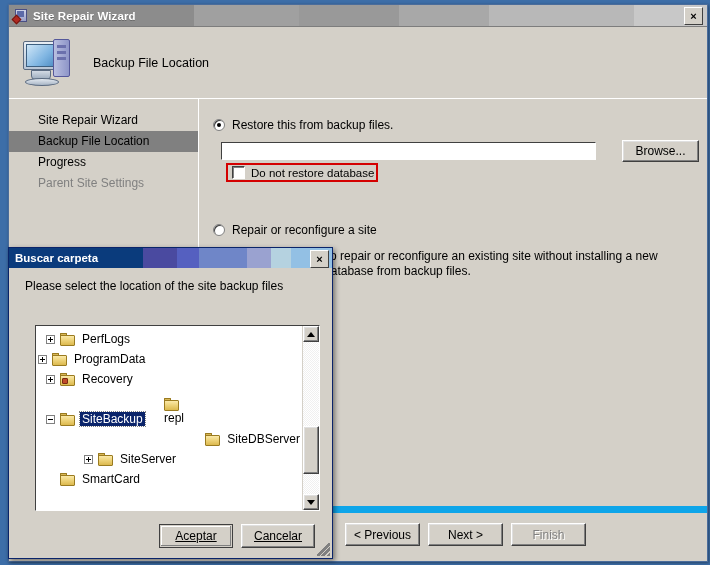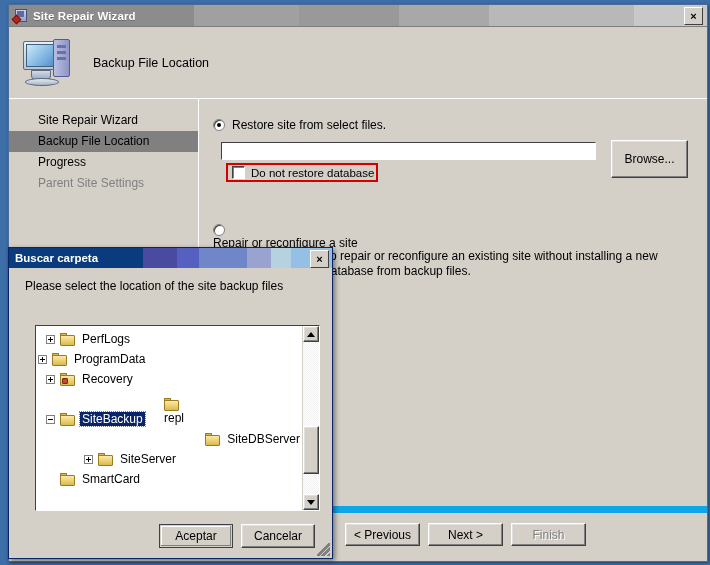--- a/index.html
+++ b/index.html
@@ -175,22 +175,22 @@
     border: 1px solid;
     border-color: #404040 #ffffff #ffffff #404040;
     box-sizing: border-box;
     font-size: 12px;
     padding: 1px 3px;
     font-family: "Liberation Sans", sans-serif;
     outline: none;
   }
   #browse-button {
     position: absolute;
-    left: 412px; top: 41px;
-    width: 77px; height: 38px;
+    left: 423px; top: 41px;
+    width: 77px; height: 22px;
     background: #d4d0c8;
     border: 1px solid;
     border-color: #ffffff #404040 #404040 #ffffff;
     box-shadow: inset -1px -1px 0 #808080, inset 1px 1px 0 #dfdfdf;
     font-size: 12px;
     display: flex; align-items: center; justify-content: center;
     cursor: default;
     box-sizing: border-box;
   }
 
@@ -439,20 +439,21 @@
     position: absolute;
     width: 74px; height: 24px;
     background: #d4d0c8;
     border: 1px solid;
     border-color: #ffffff #404040 #404040 #ffffff;
     box-shadow: inset -1px -1px 0 #808080, inset 1px 1px 0 #dfdfdf;
     font-size: 12px;
     display: flex; align-items: center; justify-content: center;
     cursor: default;
     box-sizing: border-box;
+    text-decoration: underline;
   }
   .dlg-btn.default { border-color: #404040; box-shadow: inset 0 0 0 1px #d4d0c8, inset -2px -2px 0 #808080, inset 2px 2px 0 #ffffff; }
   #btn-aceptar { left: 150px; top: 276px; }
   #btn-cancelar { left: 232px; top: 276px; }
 
   #resize-grip {
     position: absolute;
     right: 2px; bottom: 2px;
     width: 13px; height: 13px;
     background:
@@ -576,33 +577,33 @@
       <div class="side-item">Site Repair Wizard</div>
       <div class="side-item selected">Backup File Location</div>
       <div class="side-item">Progress</div>
       <div class="side-item disabled">Parent Site Settings</div>
     </div>
 
     <div id="wizard-content">
 
       <div class="radio-row" style="left:14px; top:19px;">
         <span class="radio-mark checked"></span>
-        <span class="radio-label">Restore site from select files.</span>
+        <span class="radio-label">Restore this from backup files.</span>
       </div>
 
       <input id="path-input" type="text" value="" style="">
 
       <div id="browse-button">Browse...</div>
 
       <div id="checkbox-highlight">
         <span class="check-mark"></span>
         <span class="check-label">Do not restore database</span>
       </div>
 
-      <div class="radio-row" style="left:14px; top:124px;flex-direction:column;">
+      <div class="radio-row" style="left:14px; top:124px;">
         <span class="radio-mark"></span>
         <span class="radio-label">Repair or reconfigure a site</span>
       </div>
 
       <div class="desc-text" style="left:33px; top:150px;">Select this option to repair or reconfigure an existing site without installing a new site or</div>
       <div class="desc-text" style="left:33px; top:165px;">restoring the site database from backup files.</div>
 
     </div>
   </div>
 

